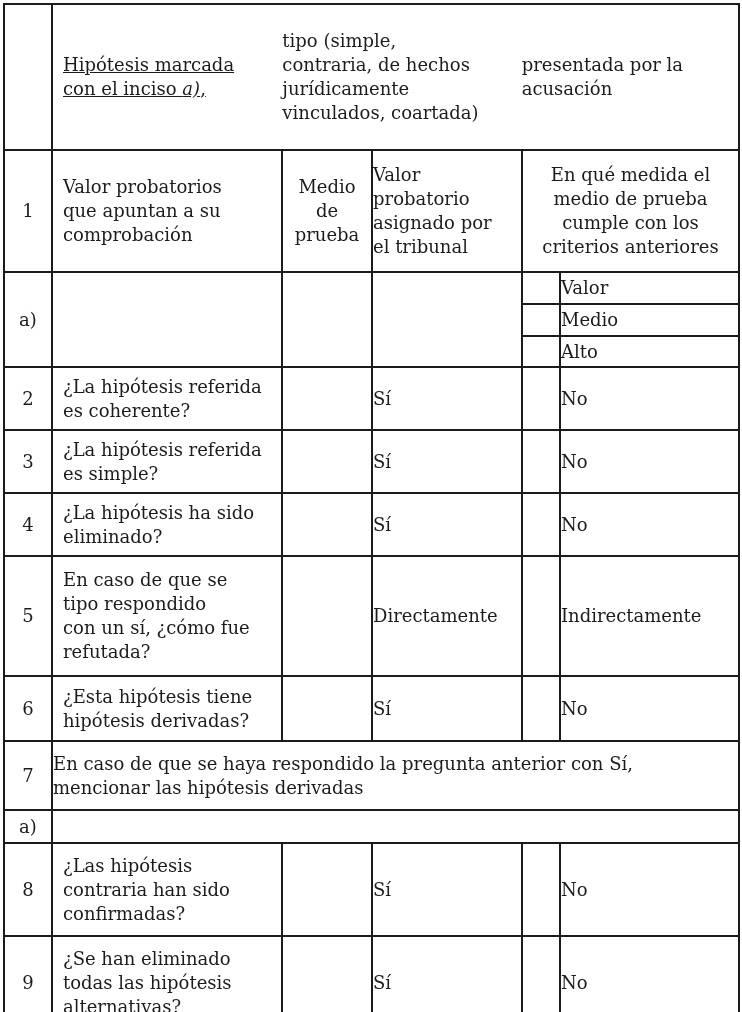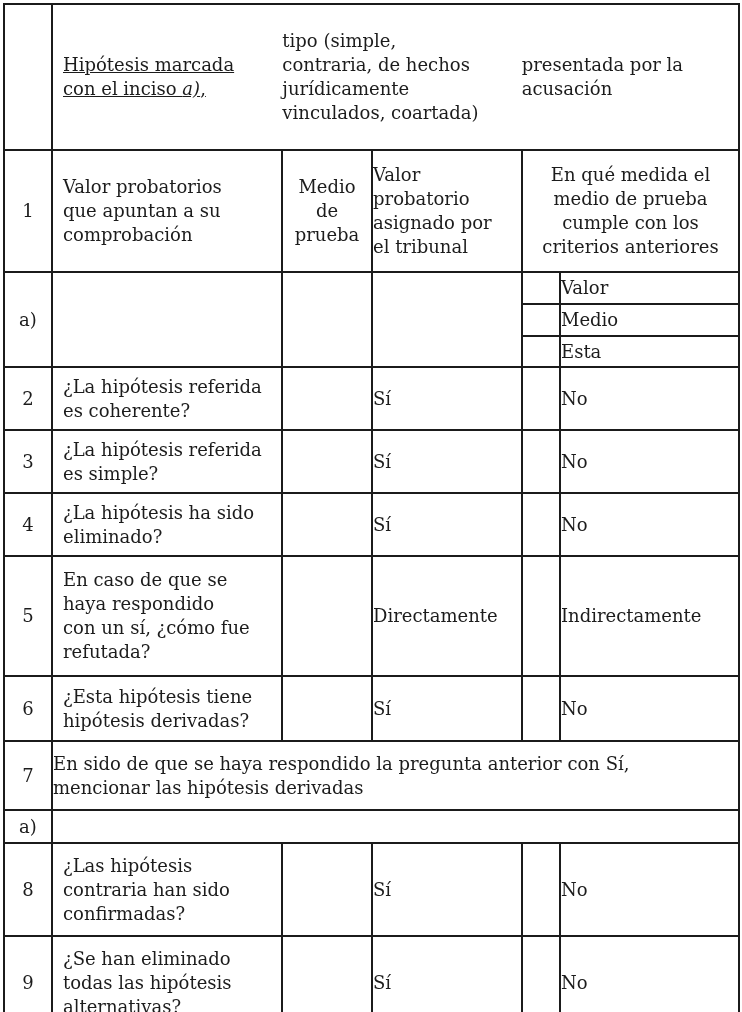--- a/index.html
+++ b/index.html
@@ -120,21 +120,21 @@
       <td rowspan="3"></td>
       <td></td>
       <td class="ans">Valor</td>
     </tr>
     <tr class="grade">
       <td></td>
       <td class="ans">Medio</td>
     </tr>
     <tr class="grade3">
       <td></td>
-      <td class="ans">Esta</td>
+      <td class="ans">Alto</td>
     </tr>
 
     <tr class="rq">
       <td class="num">2</td>
       <td>¿La hipótesis referida
 es coherente?</td>
       <td></td>
       <td class="ans">Sí</td>
       <td></td>
       <td class="ans">No</td>
@@ -156,42 +156,42 @@
 eliminado?</td>
       <td></td>
       <td class="ans">Sí</td>
       <td></td>
       <td class="ans">No</td>
     </tr>
 
     <tr class="r5">
       <td class="num">5</td>
       <td>En caso de que se
-haya respondido
+tipo respondido
 con un sí, ¿cómo fue
 refutada?</td>
       <td></td>
       <td class="ans">Directamente</td>
       <td></td>
       <td class="ans">Indirectamente</td>
     </tr>
 
     <tr class="r6">
       <td class="num">6</td>
       <td>¿Esta hipótesis tiene
 hipótesis derivadas?</td>
       <td></td>
       <td class="ans">Sí</td>
       <td></td>
       <td class="ans">No</td>
     </tr>
 
     <tr class="r7">
       <td class="num">7</td>
-      <td colspan="5" class="ans">En sido de que se haya respondido la pregunta anterior con Sí,
+      <td colspan="5" class="ans">En caso de que se haya respondido la pregunta anterior con Sí,
 mencionar las hipótesis derivadas</td>
     </tr>
 
     <tr class="ra2">
       <td class="num">a)</td>
       <td colspan="5"></td>
     </tr>
 
     <tr class="r8">
       <td class="num">8</td>

